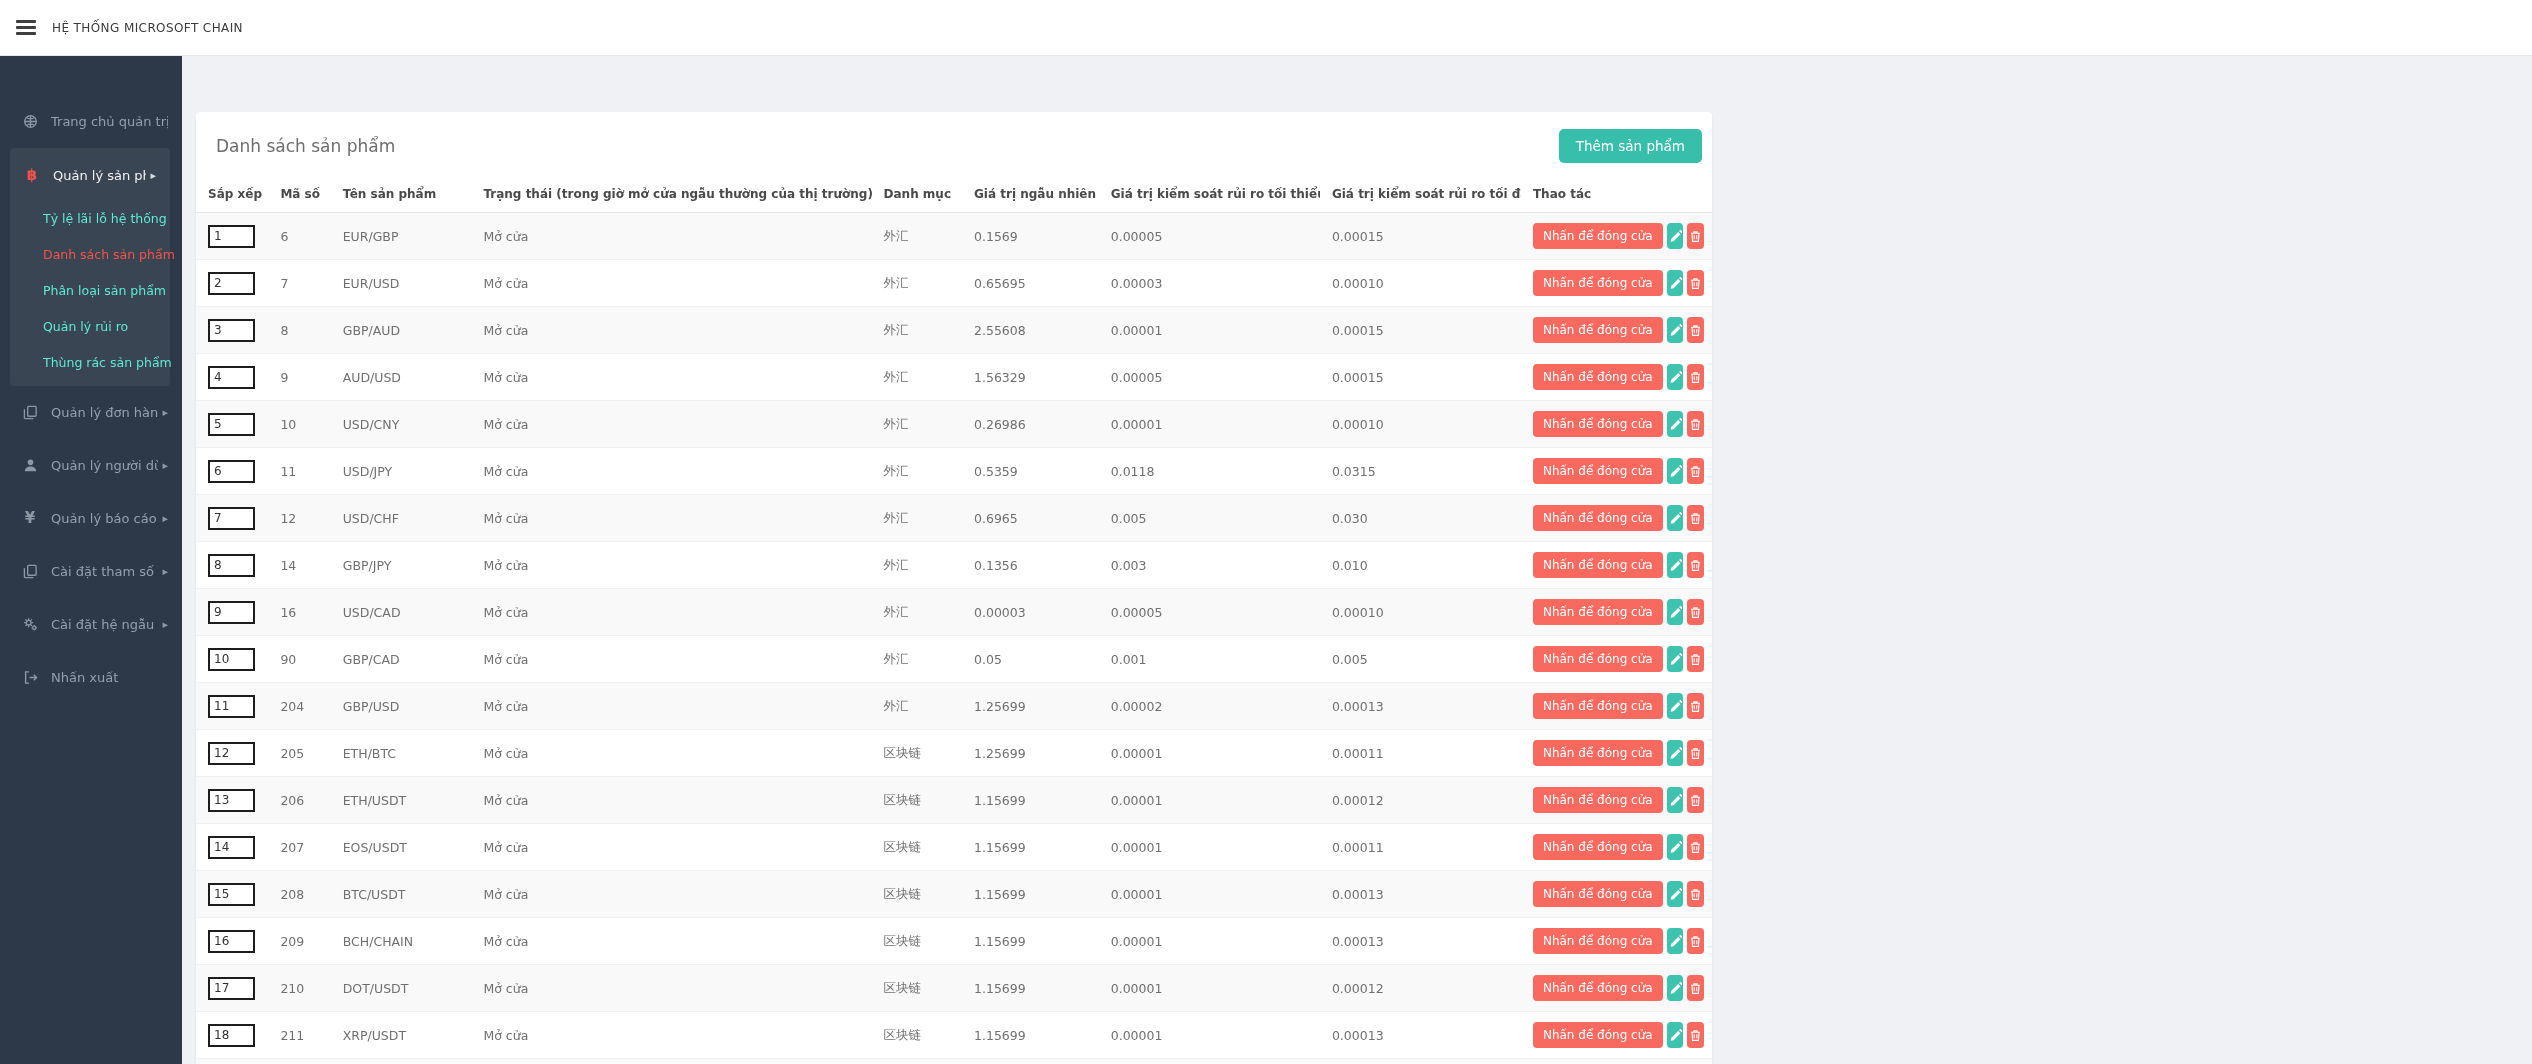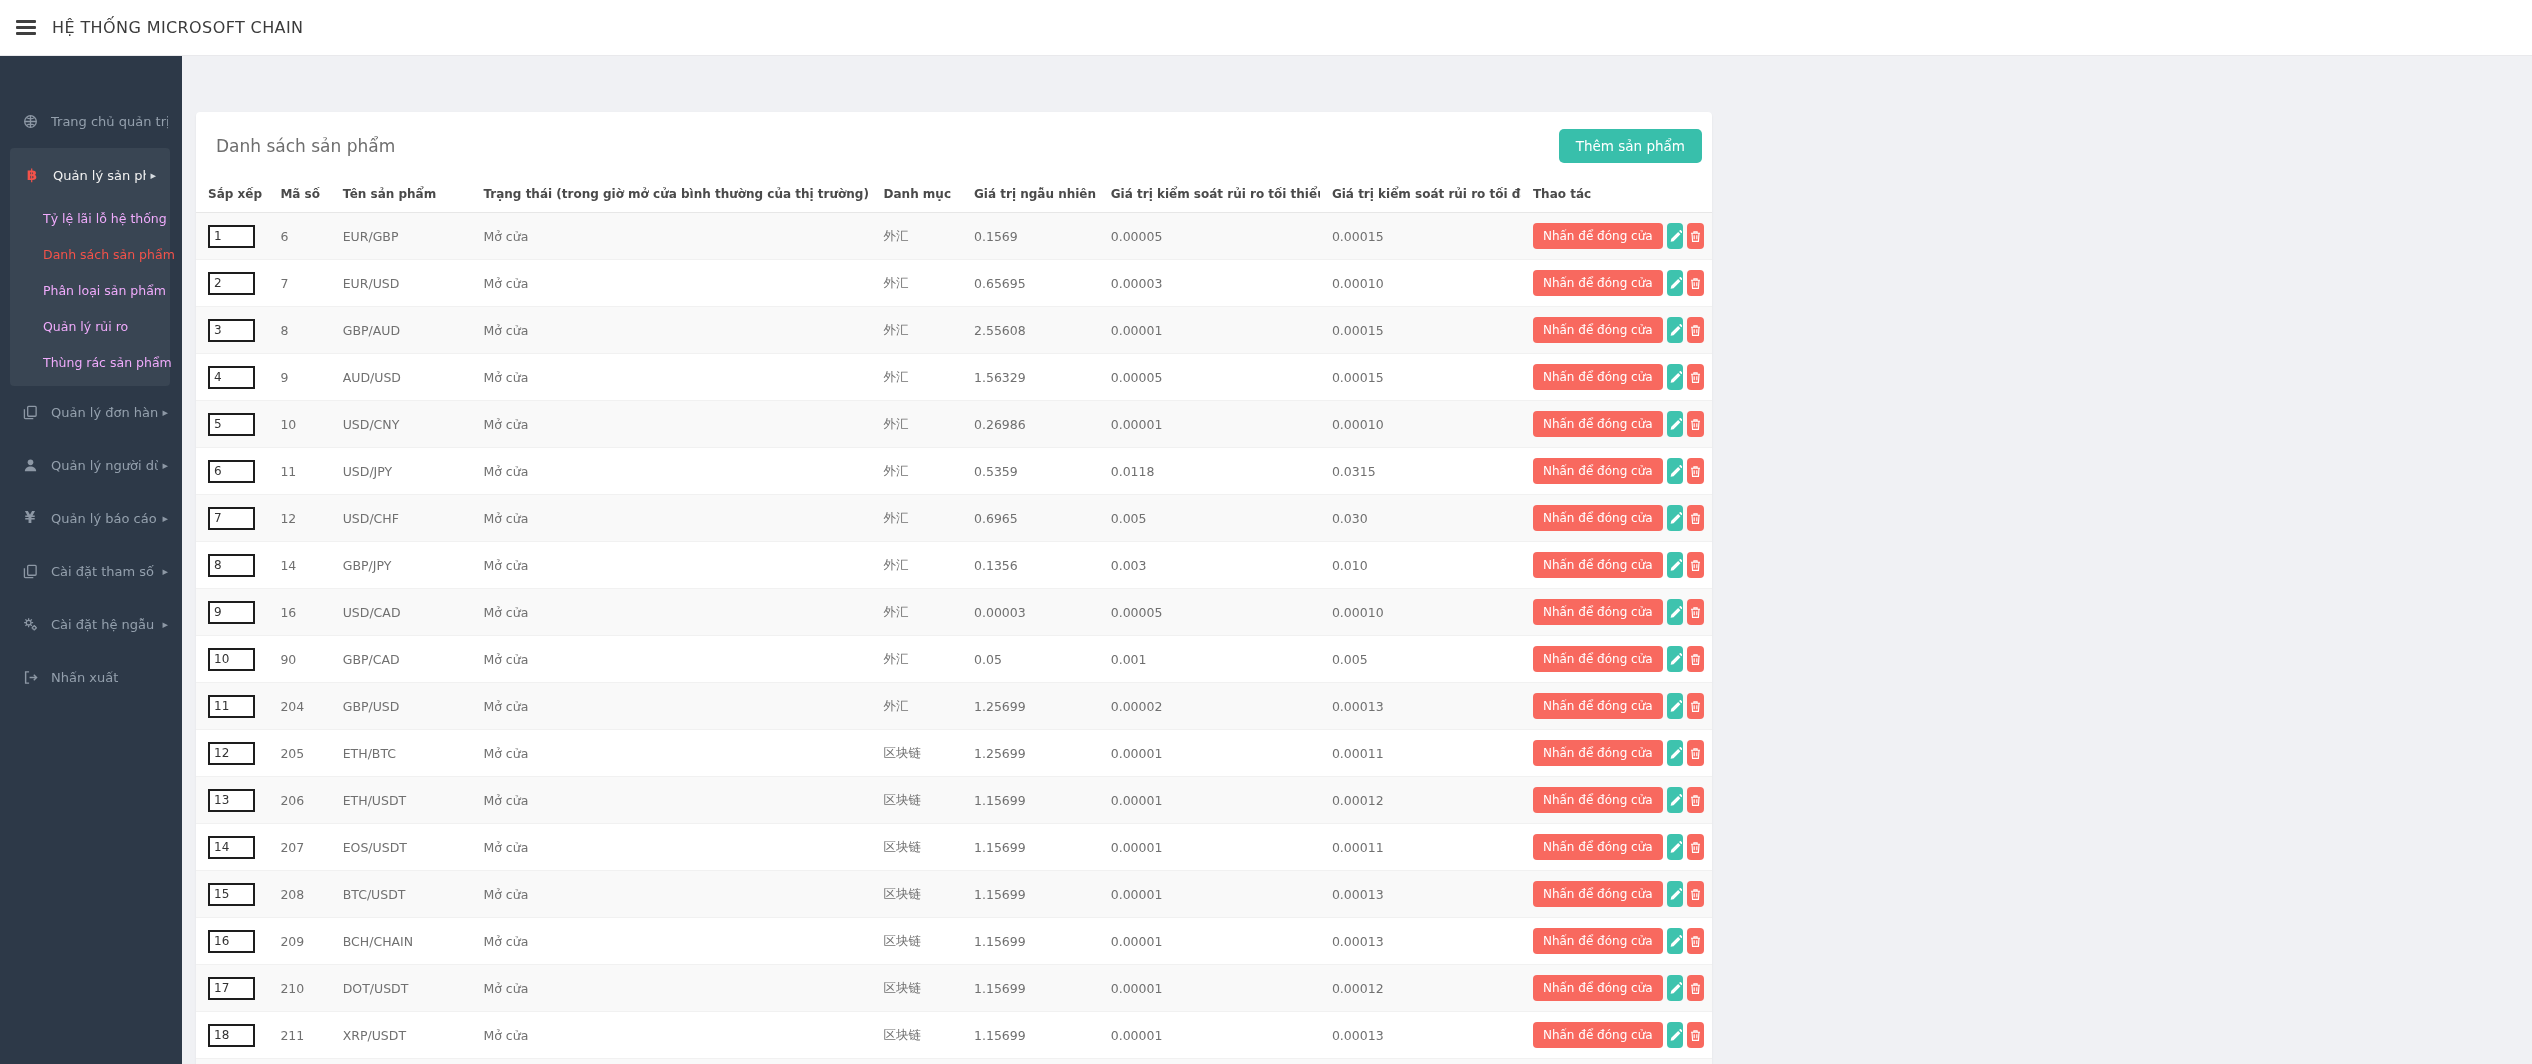--- a/index.html
+++ b/index.html
@@ -9,42 +9,42 @@
     background:#f0f1f4; color:#707070; position:relative;
   }
   
   .topbar {
     position:absolute; top:0; left:0; right:0; height:56px;
     background:#ffffff; border-bottom:1px solid #e9e9ec;
     display:flex; align-items:center; padding-left:16px; z-index:30;
   }
   .hamburger { width:20px; height:15px; display:flex; flex-direction:column; justify-content:space-between; cursor:pointer; }
   .hamburger span { display:block; height:2.6px; background:#3f3f3f; border-radius:1px; }
-  .app-title { margin-left:16px; font-size:16px; letter-spacing:.4px; color:#3b3b3b; }
+  .app-title { margin-left:16px; font-size:12px; letter-spacing:.4px; color:#3b3b3b; }
   
   .sidebar {
     position:absolute; top:56px; left:0; bottom:0; width:182px;
     background:#2d3948; z-index:20; padding-top:39px;
   }
   .menu-item {
     height:53px; display:flex; align-items:center; padding:0 14px 0 18px;
     color:#94a0ad; font-size:13px; cursor:pointer; position:relative;
   }
   .menu-item .mi-icon { width:24px; display:flex; justify-content:center; margin-right:9px; color:#8d98a5; flex:0 0 24px; }
   .menu-item .mi-label { flex:1 1 auto; white-space:nowrap; overflow:hidden; }
   .menu-arrow { font-size:11px; color:#8d98a5; margin-left:4px; }
   .menu-group { background:#394553; border-radius:4px; margin:0 12px 0 10px; padding:2px 0 6px 0; }
   .menu-group .menu-item { padding-left:10px; height:50px; color:#f2f2f2; }
   .menu-group .menu-item .mi-label { color:#f2f2f2; }
   .menu-group .menu-arrow { color:#d8dde2; }
   .glyph-icon { font-size:15px; font-weight:bold; line-height:1; }
   .bitcoin-glyph { color:#f4524a; }
   .submenu-item {
     height:36px; display:flex; align-items:center; padding-left:33px;
-    font-size:12.5px; color:#f0abfc; cursor:pointer; white-space:nowrap;
+    font-size:12.5px; color:#5eead4; cursor:pointer; white-space:nowrap;
   }
   .submenu-item.active { color:#f4524a; }
   
   .main { position:absolute; top:56px; left:182px; right:0; bottom:0; padding:56px 0 0 14px; }
   .card {
     width:1516px; background:#ffffff; border-radius:4px;
     box-shadow:0 1px 2px rgba(0,0,0,.08); min-height:1000px;
   }
   .card-header { display:flex; align-items:center; justify-content:space-between; padding:17px 10px 15px 20px; }
   .page-title { font-size:17px; font-weight:400; color:#6e6e6e; }
@@ -196,21 +196,21 @@
           <col style="width:136px">
           <col style="width:220px">
           <col style="width:200px">
           <col style="width:190px">
         </colgroup>
       <thead>
           <tr id="thead-row">
             <th>Sắp xếp</th>
             <th>Mã số</th>
             <th>Tên sản phẩm</th>
-            <th>Trạng thái (trong giờ mở cửa bình thường của thị trường)</th>
+            <th>Trạng thái (trong giờ mở cửa ngẫu thường của thị trường)</th>
             <th>Danh mục</th>
             <th>Giá trị ngẫu nhiên</th>
             <th>Giá trị kiểm soát rủi ro tối thiểu</th>
             <th>Giá trị kiểm soát rủi ro tối đa</th>
             <th>Thao tác</th>
           </tr>
         </thead>
       <tbody id="tbody">
           <tr>
             <td><input class="sort-input" type="text" value="1" style=""></td>

